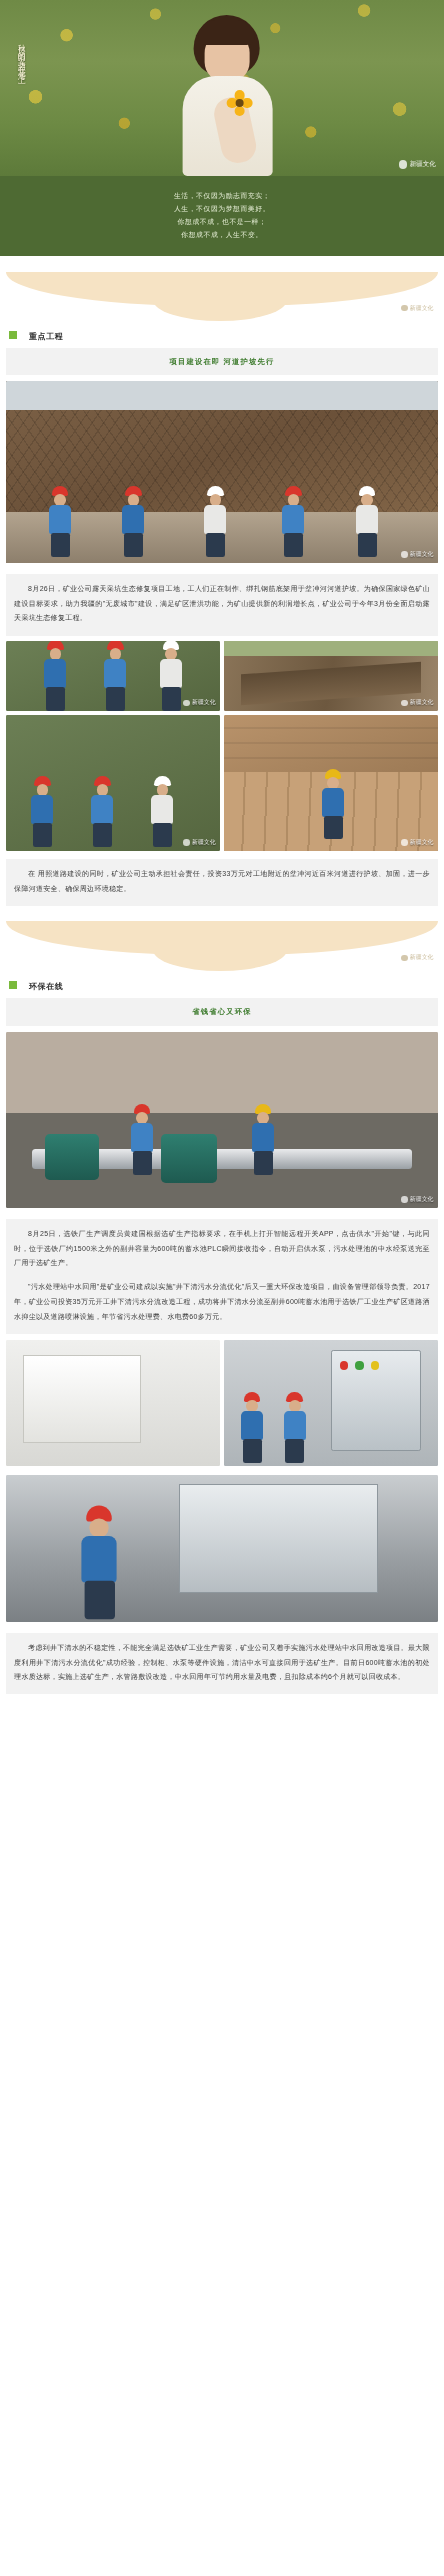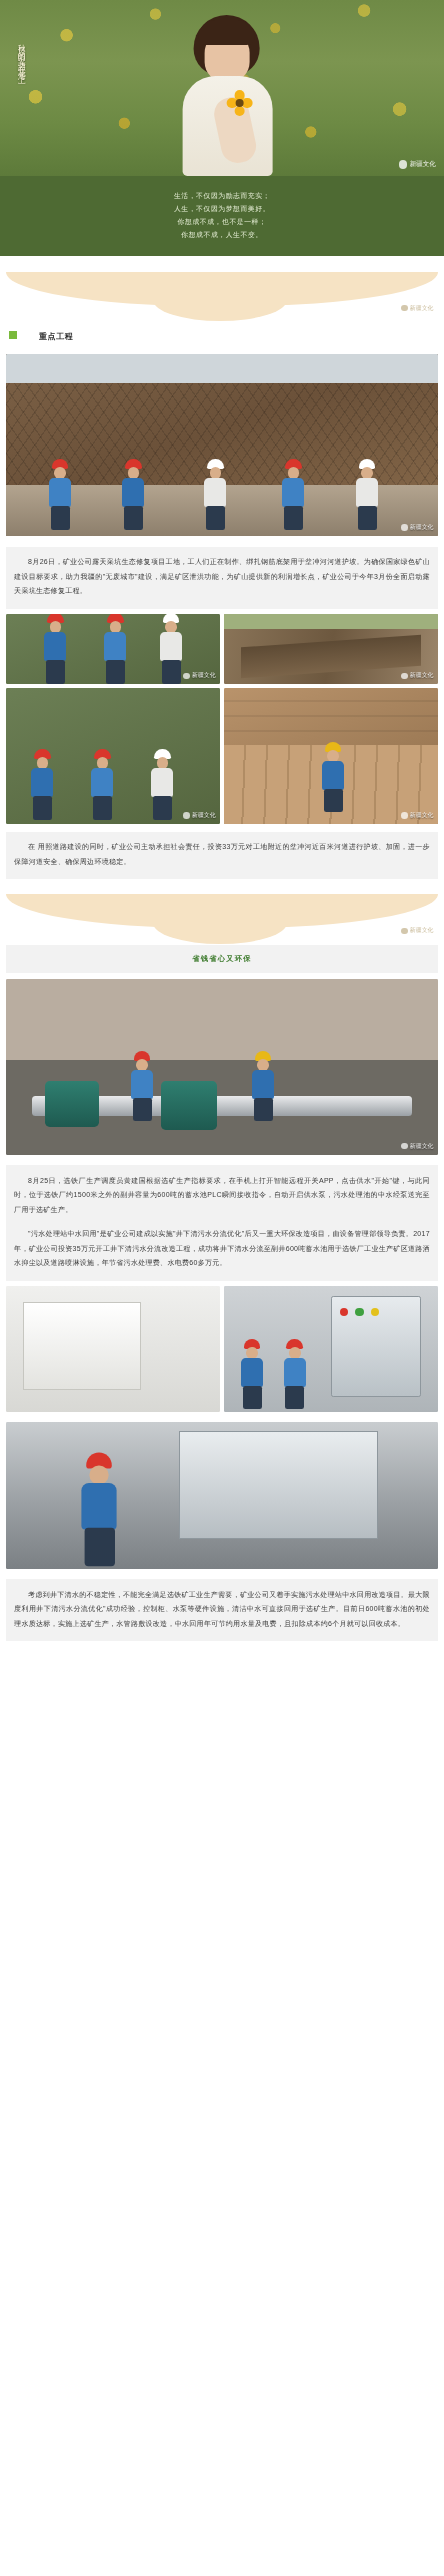--- a/index.html
+++ b/index.html
@@ -150,21 +150,21 @@
     display: flex;
     align-items: center;
     gap: 2.3px;
   }
   .blob-badge .badge-dot { width: 6.5px; height: 6.5px; background: #cbbd9d; }
 
   
   .sec-head {
     display: flex;
     align-items: flex-start;
-    gap: 22px;
+    gap: 12px;
     padding: 9.4px 9.4px 5.9px;
   }
   .sec-mark {
     width: 7.6px; height: 7.6px;
     background: #7aba3c;
     display: inline-block;
   }
   .sec-title {
     font-size: 8px;
     font-weight: bold;
@@ -399,20 +399,21 @@
     </div>
   </div>
 
   <div class="spacer-md"></div>
 
   <div class="sec-head">
     <span class="sec-mark"></span>
     <span class="sec-title">重点工程</span>
   </div>
 
+  <div class="headline">项目建设在即  河道护坡先行</div>
 
   <div class="photo-wrap">
     <div class="photo">
       <div class="scene-slope">
         <div class="ground"></div>
         <div class="worker blue2" style="left:9%;">
             <div class="helmet"></div>
             <div class="head"></div>
             <div class="torso"></div>
             <div class="legs"></div>
@@ -540,20 +541,24 @@
   <div class="blob-wrap">
     <div class="blob"></div>
     <div class="blob-badge">
       <span class="badge-dot"></span>
       <span>新疆文化</span>
     </div>
   </div>
 
   <div class="spacer-md"></div>
 
+  <div class="sec-head">
+    <span class="sec-mark"></span>
+    <span class="sec-title">环保在线</span>
+  </div>
 
   <div class="headline two-line">
     <div>省钱省心又环保</div>
   </div>
 
   <div class="photo-wrap">
     <div class="photo">
       <div class="scene-pump">
         <div class="pipe"></div>
         <div class="motor"></div>

